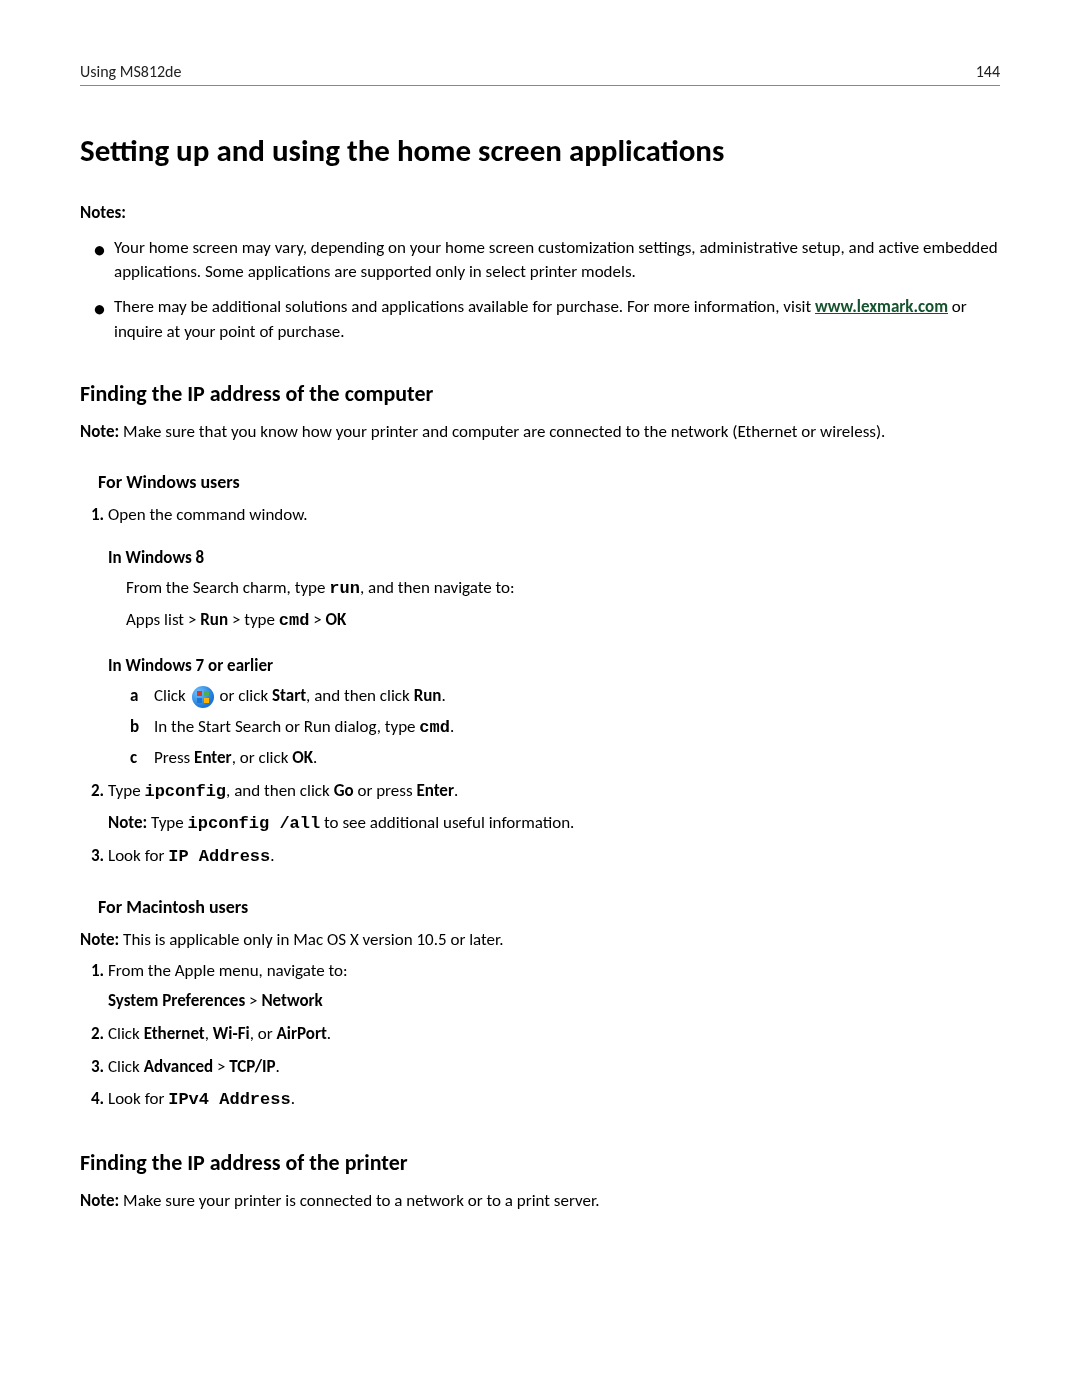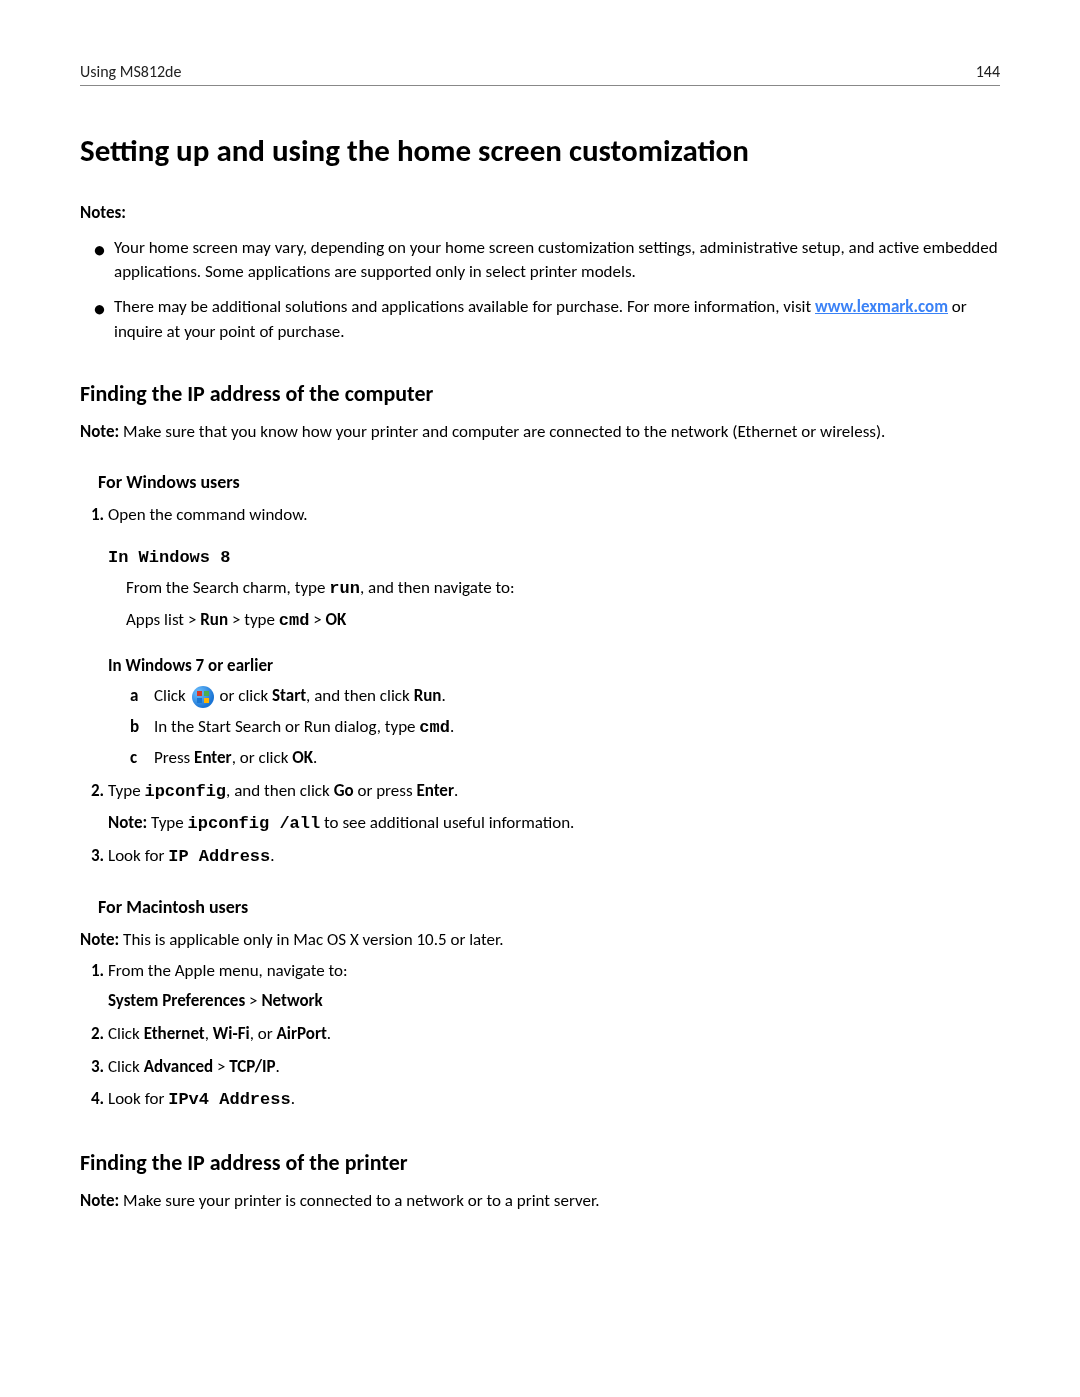--- a/index.html
+++ b/index.html
@@ -41,21 +41,21 @@
   }
   ul.bullets li::before {
     content: "•";
     position: absolute;
     left: -20px;
     top: -2px;
     font-size: 22px;
     font-weight: bold;
   }
   a.link {
-    color: #3b82f6;
+    color: #14532d;
     text-decoration: underline;
     font-weight: bold;
   }
   h2.section {
     font-size: 22px;
     font-weight: bold;
     margin: 34px 0 10px 0;
   }
   h3.subsection {
     font-size: 18px;
@@ -71,21 +71,21 @@
   ol.numlist {
     margin: 6px 0;
     padding-left: 28px;
   }
   ol.numlist > li {
     margin-bottom: 8px;
   }
   ol.numlist > li::marker {
     font-weight: bold;
   }
-  .ind1 { margin-left: 30px; font-family: Liberation Mono, monospace; }
+  .ind1 { margin-left: 30px; }
   .mono { font-family: "Courier New", monospace; font-weight: bold; }
   .bold { font-weight: bold; }
   .sublist {
     list-style: none;
     padding-left: 0;
     margin: 6px 0 6px 22px;
   }
   .sublist li {
     margin-bottom: 6px;
     display: flex;
@@ -117,21 +117,21 @@
   }
 </style>
 </head>
 <body>
 
 <div class="header-row">
   <span>Using MS812de</span>
   <span>144</span>
 </div>
 
-<h1 class="title">Setting up and using the home screen customization</h1>
+<h1 class="title">Setting up and using the home screen applications</h1>
 
 <p class="notes-label">Notes:</p>
 <ul class="bullets">
   <li>Your home screen may vary, depending on your home screen customization settings, administrative setup, and active embedded applications. Some applications are supported only in select printer models.</li>
   <li>
     <span>There may be additional solutions and applications available for purchase. For more information, visit </span><a class="link" href="#">www.lexmark.com</a><span> or inquire at your point of purchase.</span>
   </li>
 </ul>
 
 <h2 class="section">Finding the IP address of the computer</h2>

